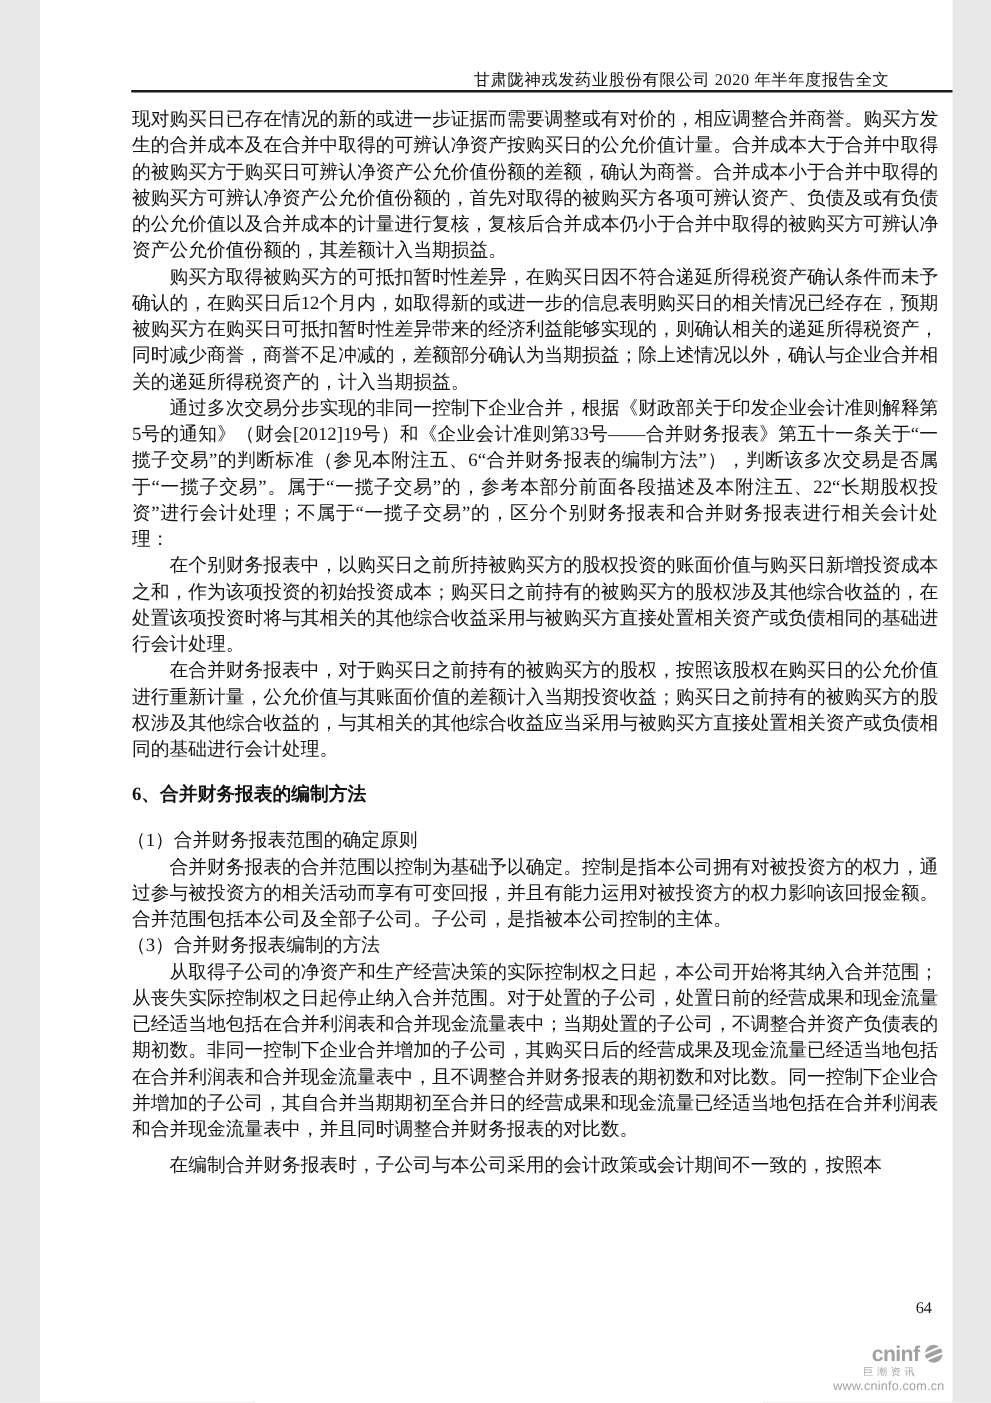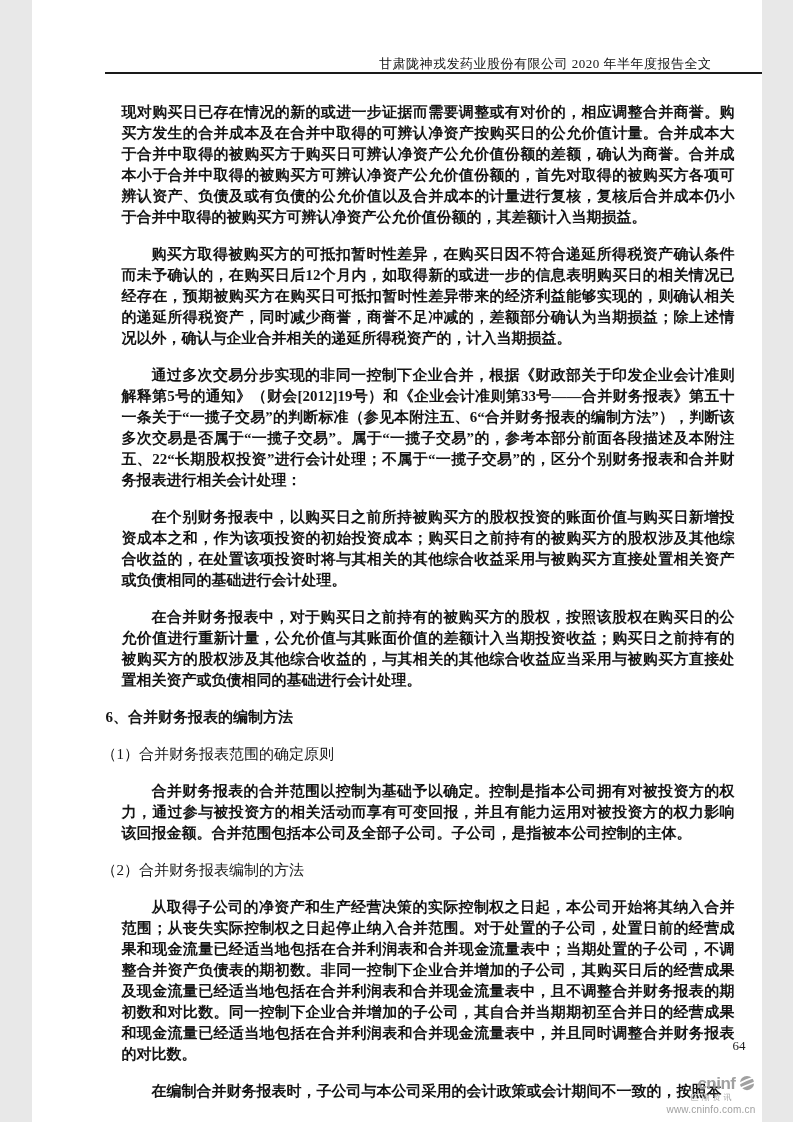--- a/index.html
+++ b/index.html
@@ -19,21 +19,21 @@
   }
   .header-rule{
     position:absolute;top:72px;left:73px;width:670px;height:2px;
     background:#1a1a1a;
   }
   .content{
     position:absolute;left:74px;top:86px;width:645px;
     font-size:15px;line-height:21px;
     text-align:justify;text-justify:inter-ideograph;
   }
-  .blk-p{margin:16px;font-weight:bold;}
+  .blk-p{margin:0;}
   .blk-p.indent{text-indent:2em;}
   .blk-h{
     margin:15px 0 16px 0;
     font-weight:bold;font-size:15px;
   }
   .blk-sub{margin:0 0 0 -4px;}
   .gap-top{margin-top:8px;}
   .page-number{
     position:absolute;left:701px;top:1038px;
     font-size:13px;color:#1a1a1a;
@@ -64,21 +64,21 @@
 
   <main class="content" id="doc-body">
       <div class="blk-p">现对购买日已存在情况的新的或进一步证据而需要调整或有对价的，相应调整合并商誉。购买方发生的合并成本及在合并中取得的可辨认净资产按购买日的公允价值计量。合并成本大于合并中取得的被购买方于购买日可辨认净资产公允价值份额的差额，确认为商誉。合并成本小于合并中取得的被购买方可辨认净资产公允价值份额的，首先对取得的被购买方各项可辨认资产、负债及或有负债的公允价值以及合并成本的计量进行复核，复核后合并成本仍小于合并中取得的被购买方可辨认净资产公允价值份额的，其差额计入当期损益。</div>
       <div class="blk-p indent">购买方取得被购买方的可抵扣暂时性差异，在购买日因不符合递延所得税资产确认条件而未予确认的，在购买日后12个月内，如取得新的或进一步的信息表明购买日的相关情况已经存在，预期被购买方在购买日可抵扣暂时性差异带来的经济利益能够实现的，则确认相关的递延所得税资产，同时减少商誉，商誉不足冲减的，差额部分确认为当期损益；除上述情况以外，确认与企业合并相关的递延所得税资产的，计入当期损益。</div>
       <div class="blk-p indent">通过多次交易分步实现的非同一控制下企业合并，根据《财政部关于印发企业会计准则解释第5号的通知》（财会[2012]19号）和《企业会计准则第33号——合并财务报表》第五十一条关于“一揽子交易”的判断标准（参见本附注五、6“合并财务报表的编制方法”），判断该多次交易是否属于“一揽子交易”。属于“一揽子交易”的，参考本部分前面各段描述及本附注五、22“长期股权投资”进行会计处理；不属于“一揽子交易”的，区分个别财务报表和合并财务报表进行相关会计处理：</div>
       <div class="blk-p indent">在个别财务报表中，以购买日之前所持被购买方的股权投资的账面价值与购买日新增投资成本之和，作为该项投资的初始投资成本；购买日之前持有的被购买方的股权涉及其他综合收益的，在处置该项投资时将与其相关的其他综合收益采用与被购买方直接处置相关资产或负债相同的基础进行会计处理。</div>
       <div class="blk-p indent">在合并财务报表中，对于购买日之前持有的被购买方的股权，按照该股权在购买日的公允价值进行重新计量，公允价值与其账面价值的差额计入当期投资收益；购买日之前持有的被购买方的股权涉及其他综合收益的，与其相关的其他综合收益应当采用与被购买方直接处置相关资产或负债相同的基础进行会计处理。</div>
       <div class="blk-h">6、合并财务报表的编制方法</div>
       <div class="blk-sub">（1）合并财务报表范围的确定原则</div>
       <div class="blk-p indent">合并财务报表的合并范围以控制为基础予以确定。控制是指本公司拥有对被投资方的权力，通过参与被投资方的相关活动而享有可变回报，并且有能力运用对被投资方的权力影响该回报金额。合并范围包括本公司及全部子公司。子公司，是指被本公司控制的主体。</div>
-      <div class="blk-sub">（2）合并财务报表编制的方法</div>
+      <div class="blk-sub">（3）合并财务报表编制的方法</div>
       <div class="blk-p indent">从取得子公司的净资产和生产经营决策的实际控制权之日起，本公司开始将其纳入合并范围；从丧失实际控制权之日起停止纳入合并范围。对于处置的子公司，处置日前的经营成果和现金流量已经适当地包括在合并利润表和合并现金流量表中；当期处置的子公司，不调整合并资产负债表的期初数。非同一控制下企业合并增加的子公司，其购买日后的经营成果及现金流量已经适当地包括在合并利润表和合并现金流量表中，且不调整合并财务报表的期初数和对比数。同一控制下企业合并增加的子公司，其自合并当期期初至合并日的经营成果和现金流量已经适当地包括在合并利润表和合并现金流量表中，并且同时调整合并财务报表的对比数。</div>
       <div class="blk-p indent gap-top">在编制合并财务报表时，子公司与本公司采用的会计政策或会计期间不一致的，按照本</div>
     </main>
 
   <div class="page-number">64</div>
 
   <div class="logo">
     <div class="logo-row">
       <span class="logo-brand">cninf</span>
       <span class="logo-icon">

